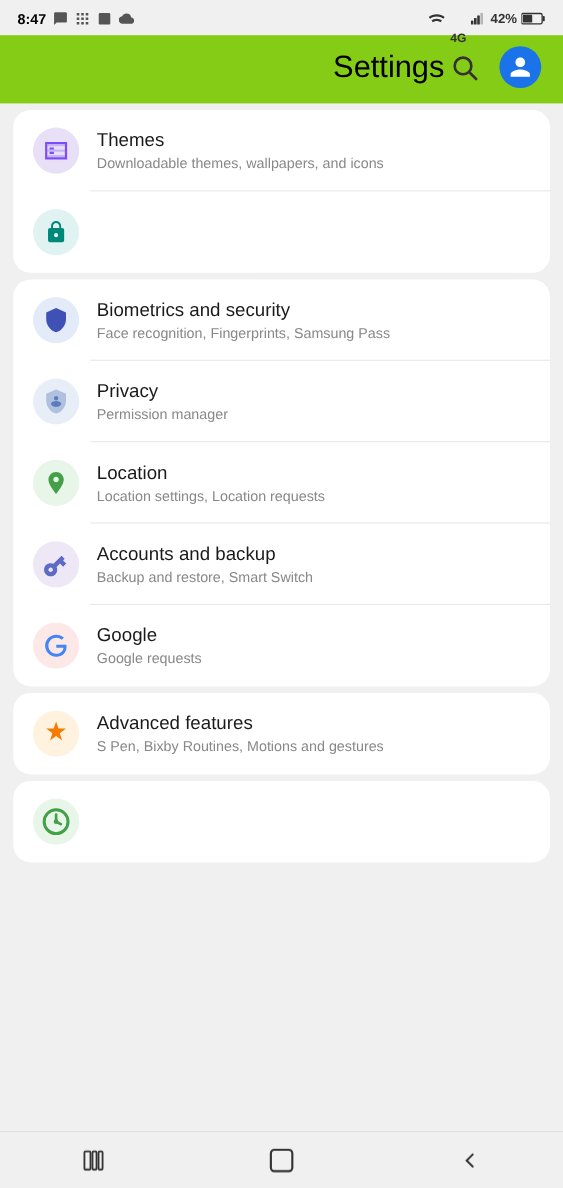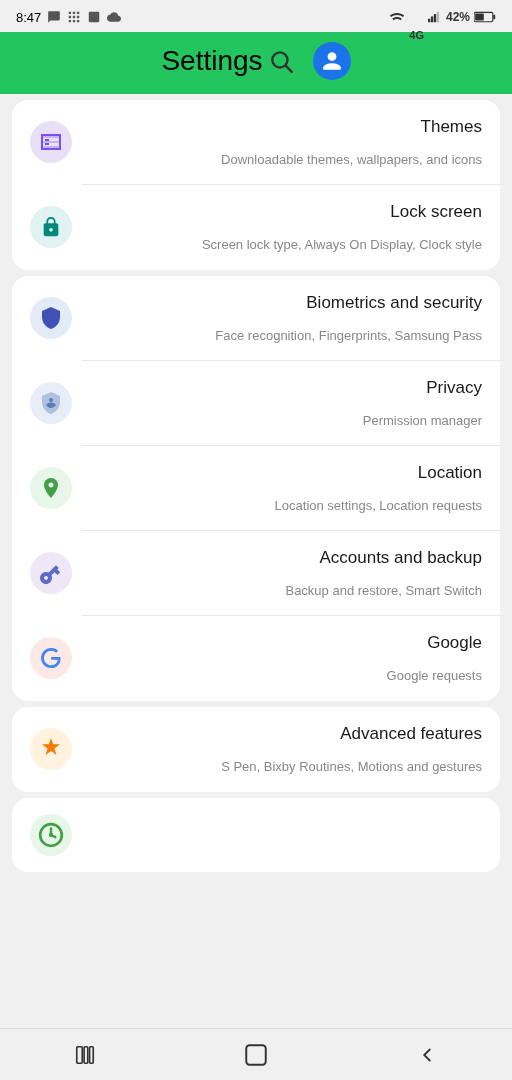--- a/index.html
+++ b/index.html
@@ -20,36 +20,36 @@
       display: flex;
       justify-content: space-between;
       align-items: center;
       height: 32px;
     }
     .status-left {
       display: flex;
       align-items: flex-start;
       gap: 6px;
       font-size: 13px;
-      font-weight: 400;
+      font-weight: 700;
     }
     .status-right {
       display: flex;
       align-items: center;
       gap: 4px;
       font-size: 12px;
       font-weight: 600;
     }
 
     
     .header {
-      background: #22c55e;
+      background: #84cc16;
       padding: 10px 20px 14px 20px;
       display: flex;
-      justify-content: center;
+      justify-content: flex-end;
       align-items: center;
     }
     .header-title {
       font-size: 28px;
       font-weight: 400;
       color: #000;
     }
     .header-icons {
       display: flex;
       align-items: center;
@@ -82,21 +82,20 @@
       overflow: hidden;
     }
 
     
     .settings-item {
       display: flex;
       align-items: center;
       padding: 16px 18px;
       cursor: pointer;
       position: relative;
-      text-align: right;
     }
     .settings-item:not(:last-child)::after {
       content: '';
       position: absolute;
       bottom: 0;
       left: 70px;
       right: 0;
       height: 1px;
       background: #e8e8e8;
     }
@@ -117,21 +116,21 @@
     }
     .item-title {
       font-size: 17px;
       color: #1a1a1a;
       font-weight: 400;
       line-height: 1.3;
     }
     .item-subtitle {
       font-size: 13px;
       color: #888;
-      margin-top: 14px;
+      margin-top: 2px;
       line-height: 1.3;
     }
 
     
     .icon-purple { background: #e8e0f7; }
     .icon-teal { background: #e0f2f1; }
     .icon-blue-dark { background: #e3eaf8; }
     .icon-blue-light { background: #e8eef8; }
     .icon-green { background: #e8f5e9; }
     .icon-indigo { background: #ede7f6; }
@@ -241,24 +240,20 @@
         <div class="item-subtitle">Downloadable themes, wallpapers, and icons</div>
       </div>
     </div>
 
     <div class="settings-item">
       <div class="icon-wrapper icon-teal">
         <svg width="22" height="22" viewBox="0 0 24 24" fill="#00897b">
           <path d="M18 8h-1V6c0-2.76-2.24-5-5-5S7 3.24 7 6v2H6c-1.1 0-2 .9-2 2v10c0 1.1.9 2 2 2h12c1.1 0 2-.9 2-2V10c0-1.1-.9-2-2-2zm-6 9c-1.1 0-2-.9-2-2s.9-2 2-2 2 .9 2 2-.9 2-2 2zm3.1-9H8.9V6c0-1.71 1.39-3.1 3.1-3.1 1.71 0 3.1 1.39 3.1 3.1v2z"></path>
         </svg>
       </div>
-      <div class="text-content">
-        <div class="item-title">Lock screen</div>
-        <div class="item-subtitle">Screen lock type, Always On Display, Clock style</div>
-      </div>
     </div>
   </div>
 
   <div class="card">
 
     <div class="settings-item">
       <div class="icon-wrapper icon-blue-dark">
         <svg width="24" height="24" viewBox="0 0 24 24" fill="#3f51b5">
           <path d="M12 1L3 5v6c0 5.55 3.84 10.74 9 12 5.16-1.26 9-6.45 9-12V5l-9-4z"></path>
         </svg>

